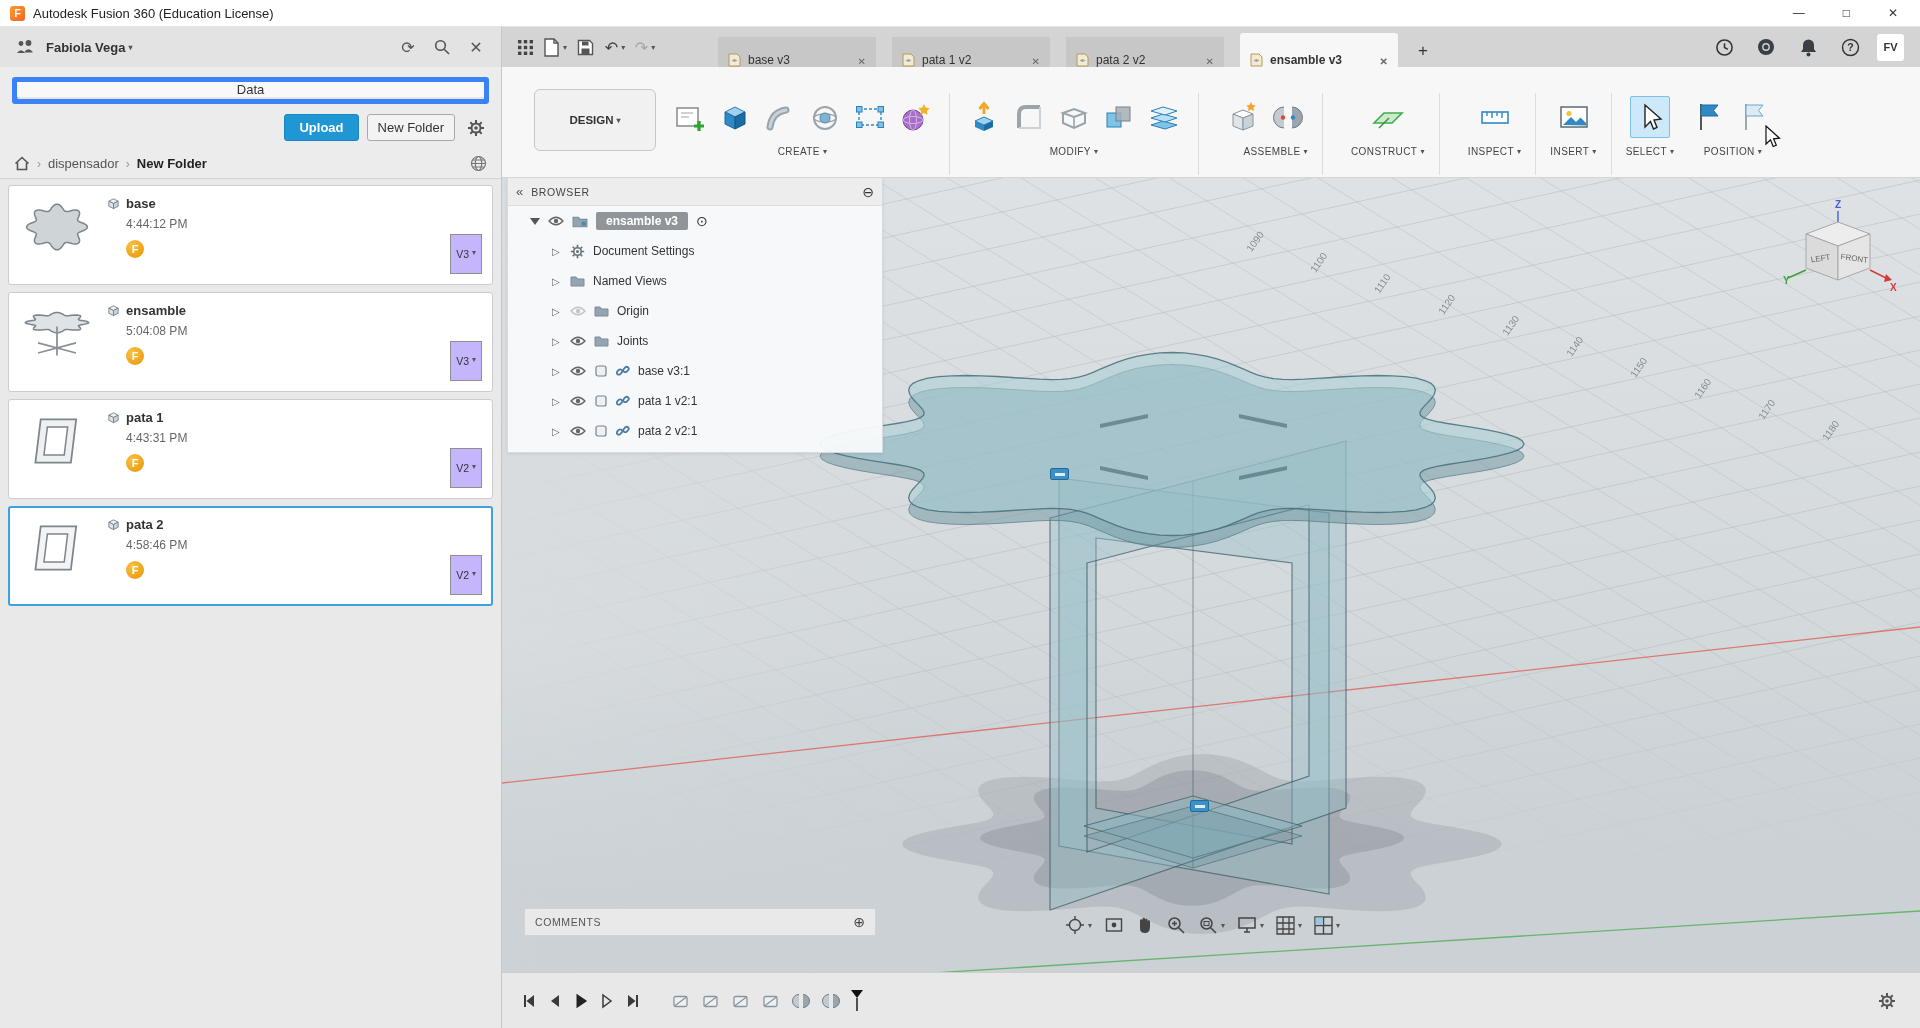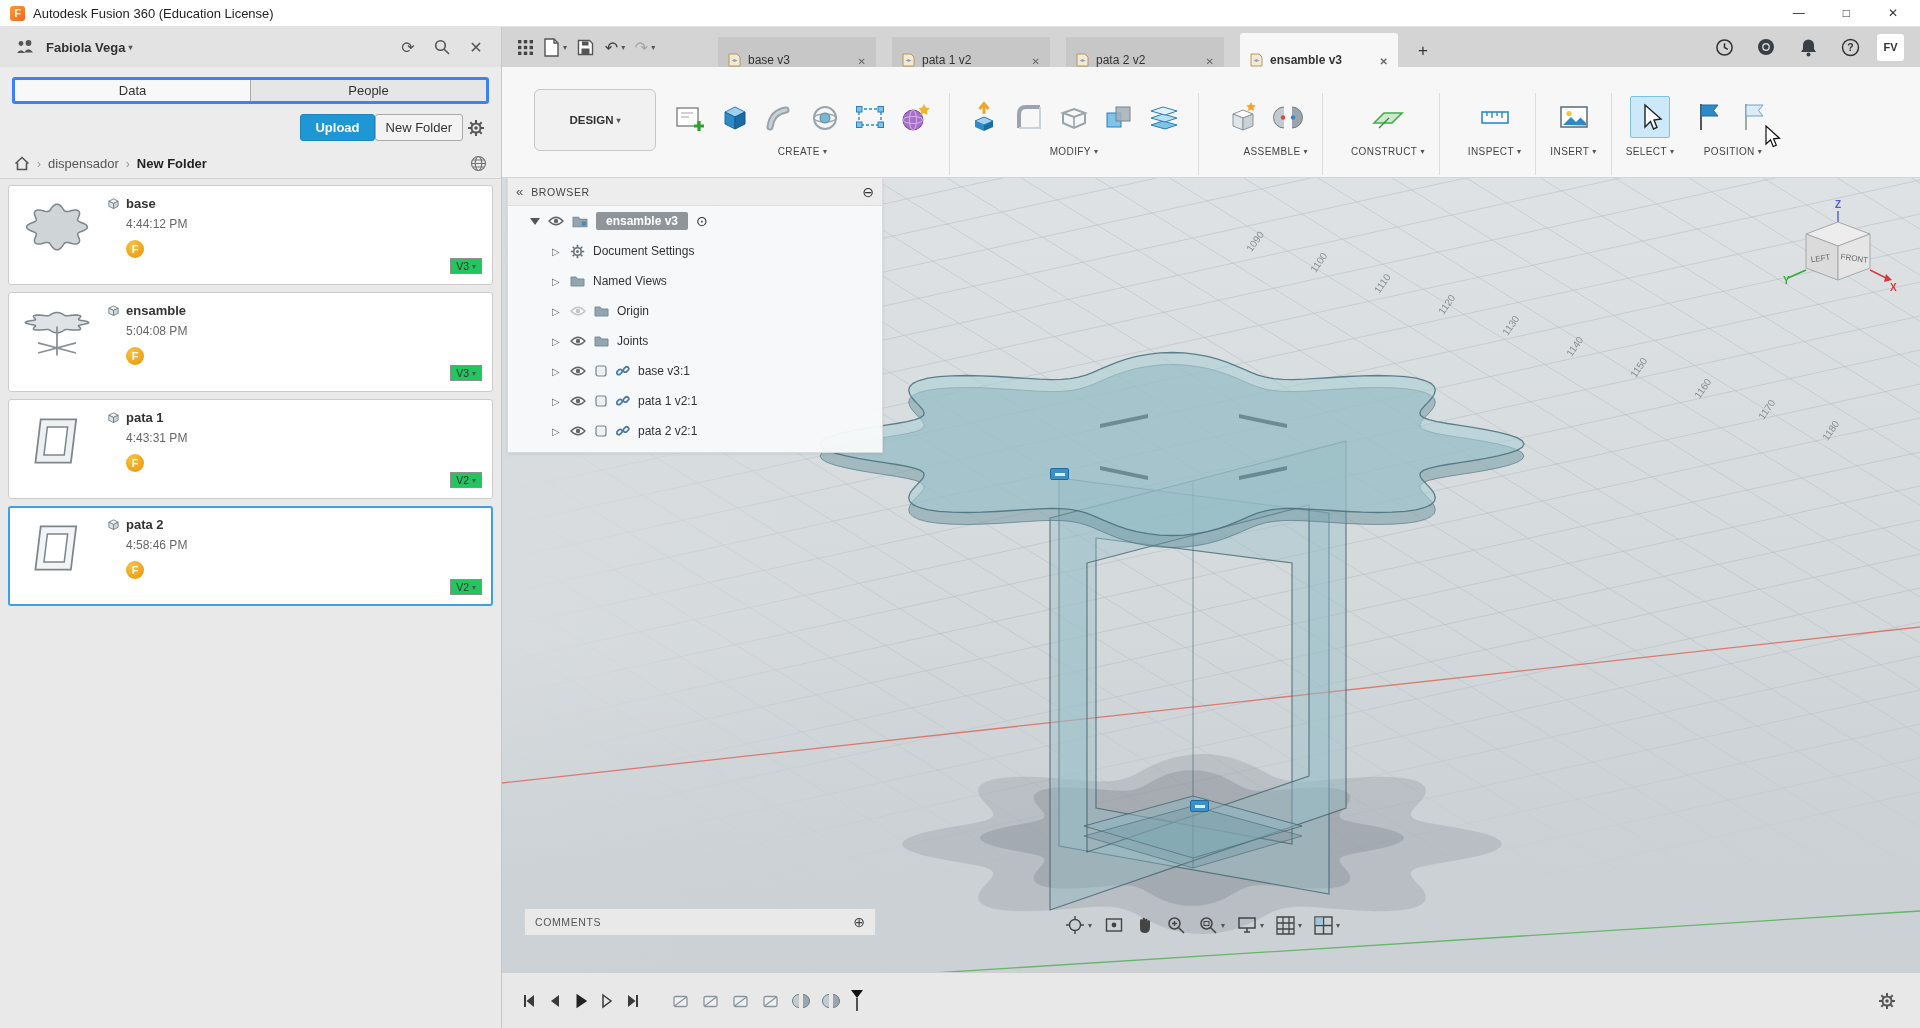--- a/index.html
+++ b/index.html
@@ -17,42 +17,42 @@
 
 
 .app{display:flex;height:1001px;}
 .data-panel{width:502px;background:#ececec;border-right:1px solid #c6c6c6;display:flex;flex-direction:column;}
 .main{flex:1;display:flex;flex-direction:column;min-width:0;}
 
 
 .dp-header{height:40px;background:#e3e3e3;display:flex;align-items:center;padding:0 12px;gap:8px;}
 .dp-user{font-size:13px;font-weight:bold;color:#333;display:flex;align-items:center;cursor:pointer;}
 .dp-hicon{width:26px;height:26px;display:flex;align-items:center;justify-content:center;font-size:16px;color:#555;cursor:pointer;}
-.dp-tabs{display:flex;margin:10px 12px 0;border:3px solid #3b82f6;border-radius:3px;height:27px;overflow:hidden;}
+.dp-tabs{display:flex;margin:10px 12px 0;border:5px solid #3b82f6;border-radius:3px;height:27px;overflow:hidden;flex-direction:column;}
 .dp-tab{flex:1;display:flex;align-items:center;justify-content:center;font-size:13px;color:#333;background:#e6e6e6;cursor:pointer;}
 .dp-tab.active{background:#f8f8f8;}
 .dp-tab + .dp-tab{border-left:1px solid #a9a9a9;}
-.dp-actions{display:flex;align-items:center;justify-content:flex-end;padding:10px 12px 8px;}
+.dp-actions{display:flex;align-items:center;justify-content:flex-end;gap:8px;padding:10px 12px 8px;}
 .btn-upload{background:#1f97d4;border:1px solid #1a86bd;color:#fff;font-size:13px;font-weight:bold;padding:5px 14px;border-radius:3px;cursor:pointer;}
 .btn-newfolder{background:#f3f3f3;border:1px solid #a9a9a9;color:#333;font-size:13px;padding:5px 10px;border-radius:3px;cursor:pointer;}
 .dp-gear{width:26px;height:26px;display:flex;align-items:center;justify-content:center;cursor:pointer;}
 .dp-crumbs{display:flex;align-items:center;gap:7px;padding:6px 14px;border-bottom:1px solid #d3d3d3;}
 .crumb{font-size:13px;color:#555;cursor:pointer;}
 .crumb.current{font-weight:bold;color:#222;}
 .sep{color:#999;font-size:12px;}
 .dp-list{flex:1;overflow:hidden;padding:6px 8px;background:#e9e9e9;}
 .card{display:flex;background:#fff;border:1px solid #ccc;border-radius:3px;margin-bottom:7px;padding:10px;height:100px;cursor:pointer;}
 .card.selected{border:2px solid #3f9fe0;padding:9px;}
 .thumb{width:76px;height:62px;margin-right:12px;flex:none;}
 .card-main{flex:1;display:flex;flex-direction:column;}
 .card-title{display:flex;align-items:center;gap:6px;}
 .cname{font-size:13px;font-weight:bold;color:#333;}
 .ctime{font-size:12px;color:#666;margin-top:6px;margin-left:19px;}
 .fbadge{width:18px;height:18px;border-radius:50%;background:radial-gradient(circle at 35% 30%,#f9c13f,#e8940a);color:#fff;font-size:11px;font-weight:bold;display:flex;align-items:center;justify-content:center;margin-top:9px;margin-left:19px;}
-.vchip{align-self:flex-end;margin-top:auto;border:1px solid #8f8f8f;background:#22c55e;font-size:10.5px;color:#333;padding:1px 5px;display:flex;align-items:center;cursor:pointer;}
+.vchip{align-self:flex-end;margin-top:auto;border:1px solid #8f8f8f;background:#c4b5fd;font-size:10.5px;color:#333;padding:13px 5px;display:flex;align-items:flex-start;cursor:pointer;}
 
 
 .appbar{height:40px;background:#d4d4d4;display:flex;align-items:center;padding:0 8px;}
 .ab-ic{width:30px;height:30px;display:flex;align-items:center;justify-content:center;cursor:pointer;color:#444;}
 .ab-glyph{font-size:16px;color:#444;}
 .ab-glyph.dim{color:#a6a6a6;}
 .doc-tabs{display:flex;align-items:flex-end;height:100%;margin-left:58px;gap:16px;}
 .dtab{display:flex;align-items:flex-end;gap:7px;background:#c7c7c7;height:30px;min-width:158px;padding:0 10px;font-size:12px;color:#333;cursor:pointer;}
 .dtab.active{background:#f7f7f7;height:34px;border-radius:3px 3px 0 0;font-weight:bold;}
 .dtab-close{font-size:10px;color:#666;margin-left:auto;cursor:pointer;}

